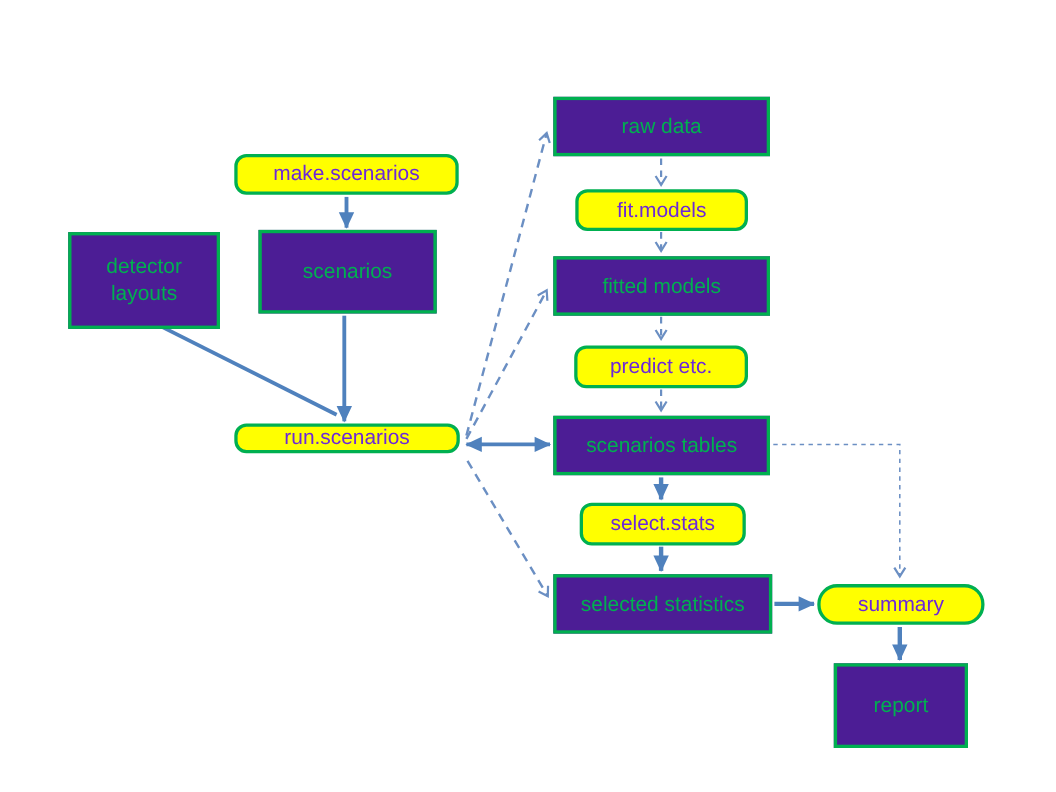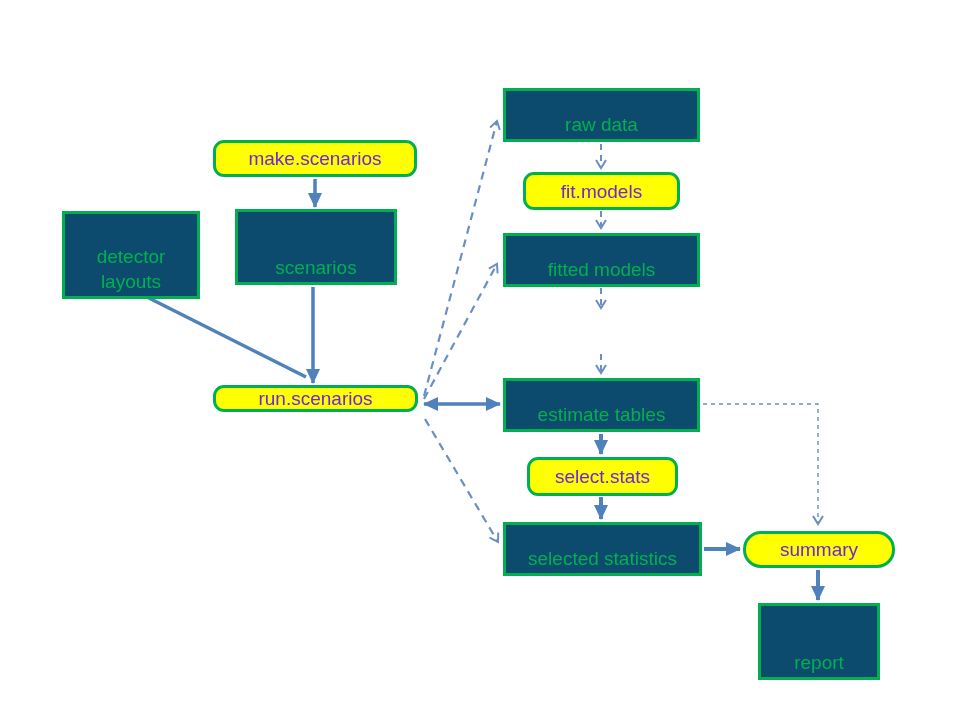--- a/index.html
+++ b/index.html
@@ -20,24 +20,23 @@
   .node{
     position:absolute;
     box-sizing:border-box;
     display:flex;align-items:center;justify-content:center;
     text-align:center;
     font-size:19px;
     line-height:25px;
     padding:2px 6px;
   }
   .node.data{
-    background:#0c4a6e;
+    background:#4c1d95;
     border:3px solid var(--green);
     color:var(--green);
-    align-items:flex-end;
   }
   .node.func{
     background:var(--yellow);
     border:3px solid var(--green);
     border-radius:11px;
     color:#6d28d9;
   }
 </style>
 </head>
 <body>
@@ -97,23 +96,26 @@
   </div>
 
   <div class="node data" style="left:503px;top:233px;width:197px;height:54px;">
     <span>fitted models</span>
   </div>
 
   <div class="node func" style="left:523px;top:172px;width:157px;height:38px;">
     <span>fit.models</span>
   </div>
 
+  <div class="node func" style="left:522px;top:314px;width:158px;height:39px;">
+    <span>predict etc.</span>
+  </div>
 
   <div class="node data" style="left:503px;top:378px;width:197px;height:54px;">
-    <span>estimate tables</span>
+    <span>scenarios tables</span>
   </div>
 
   <div class="node func" style="left:527px;top:457px;width:151px;height:39px;">
     <span>select.stats</span>
   </div>
 
   <div class="node data" style="left:503px;top:522px;width:199px;height:54px;">
     <span>selected statistics</span>
   </div>
 

